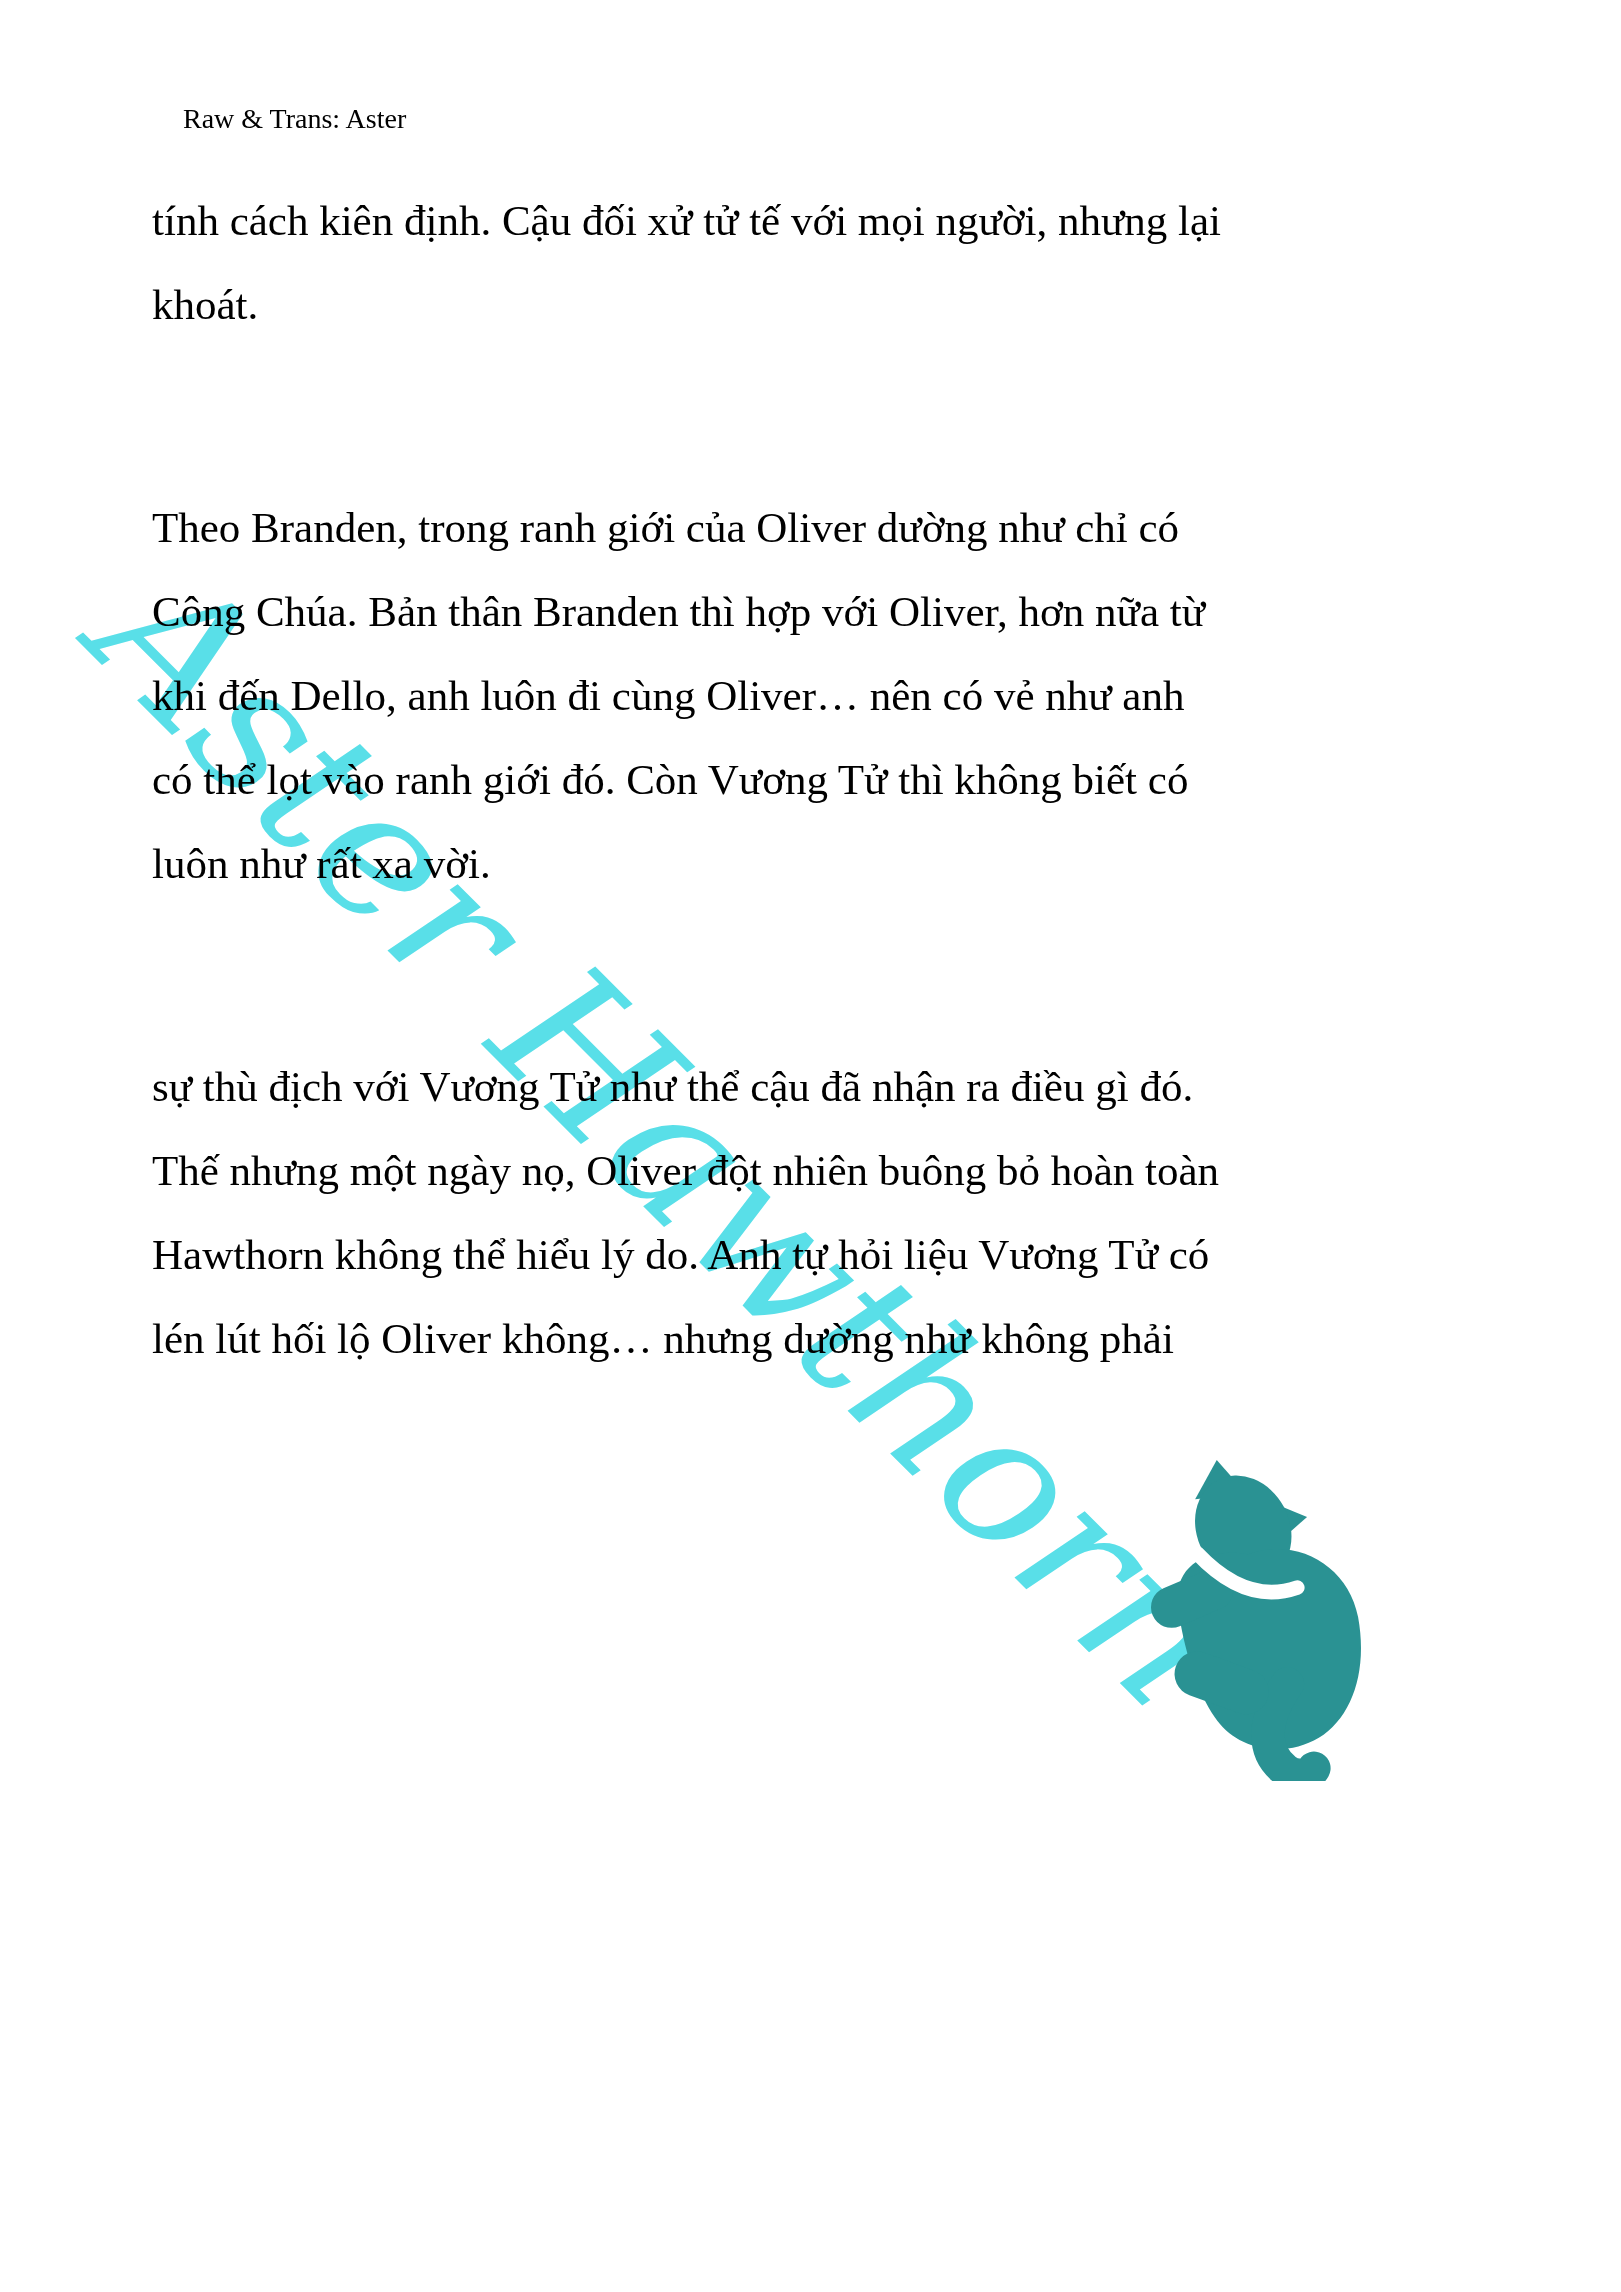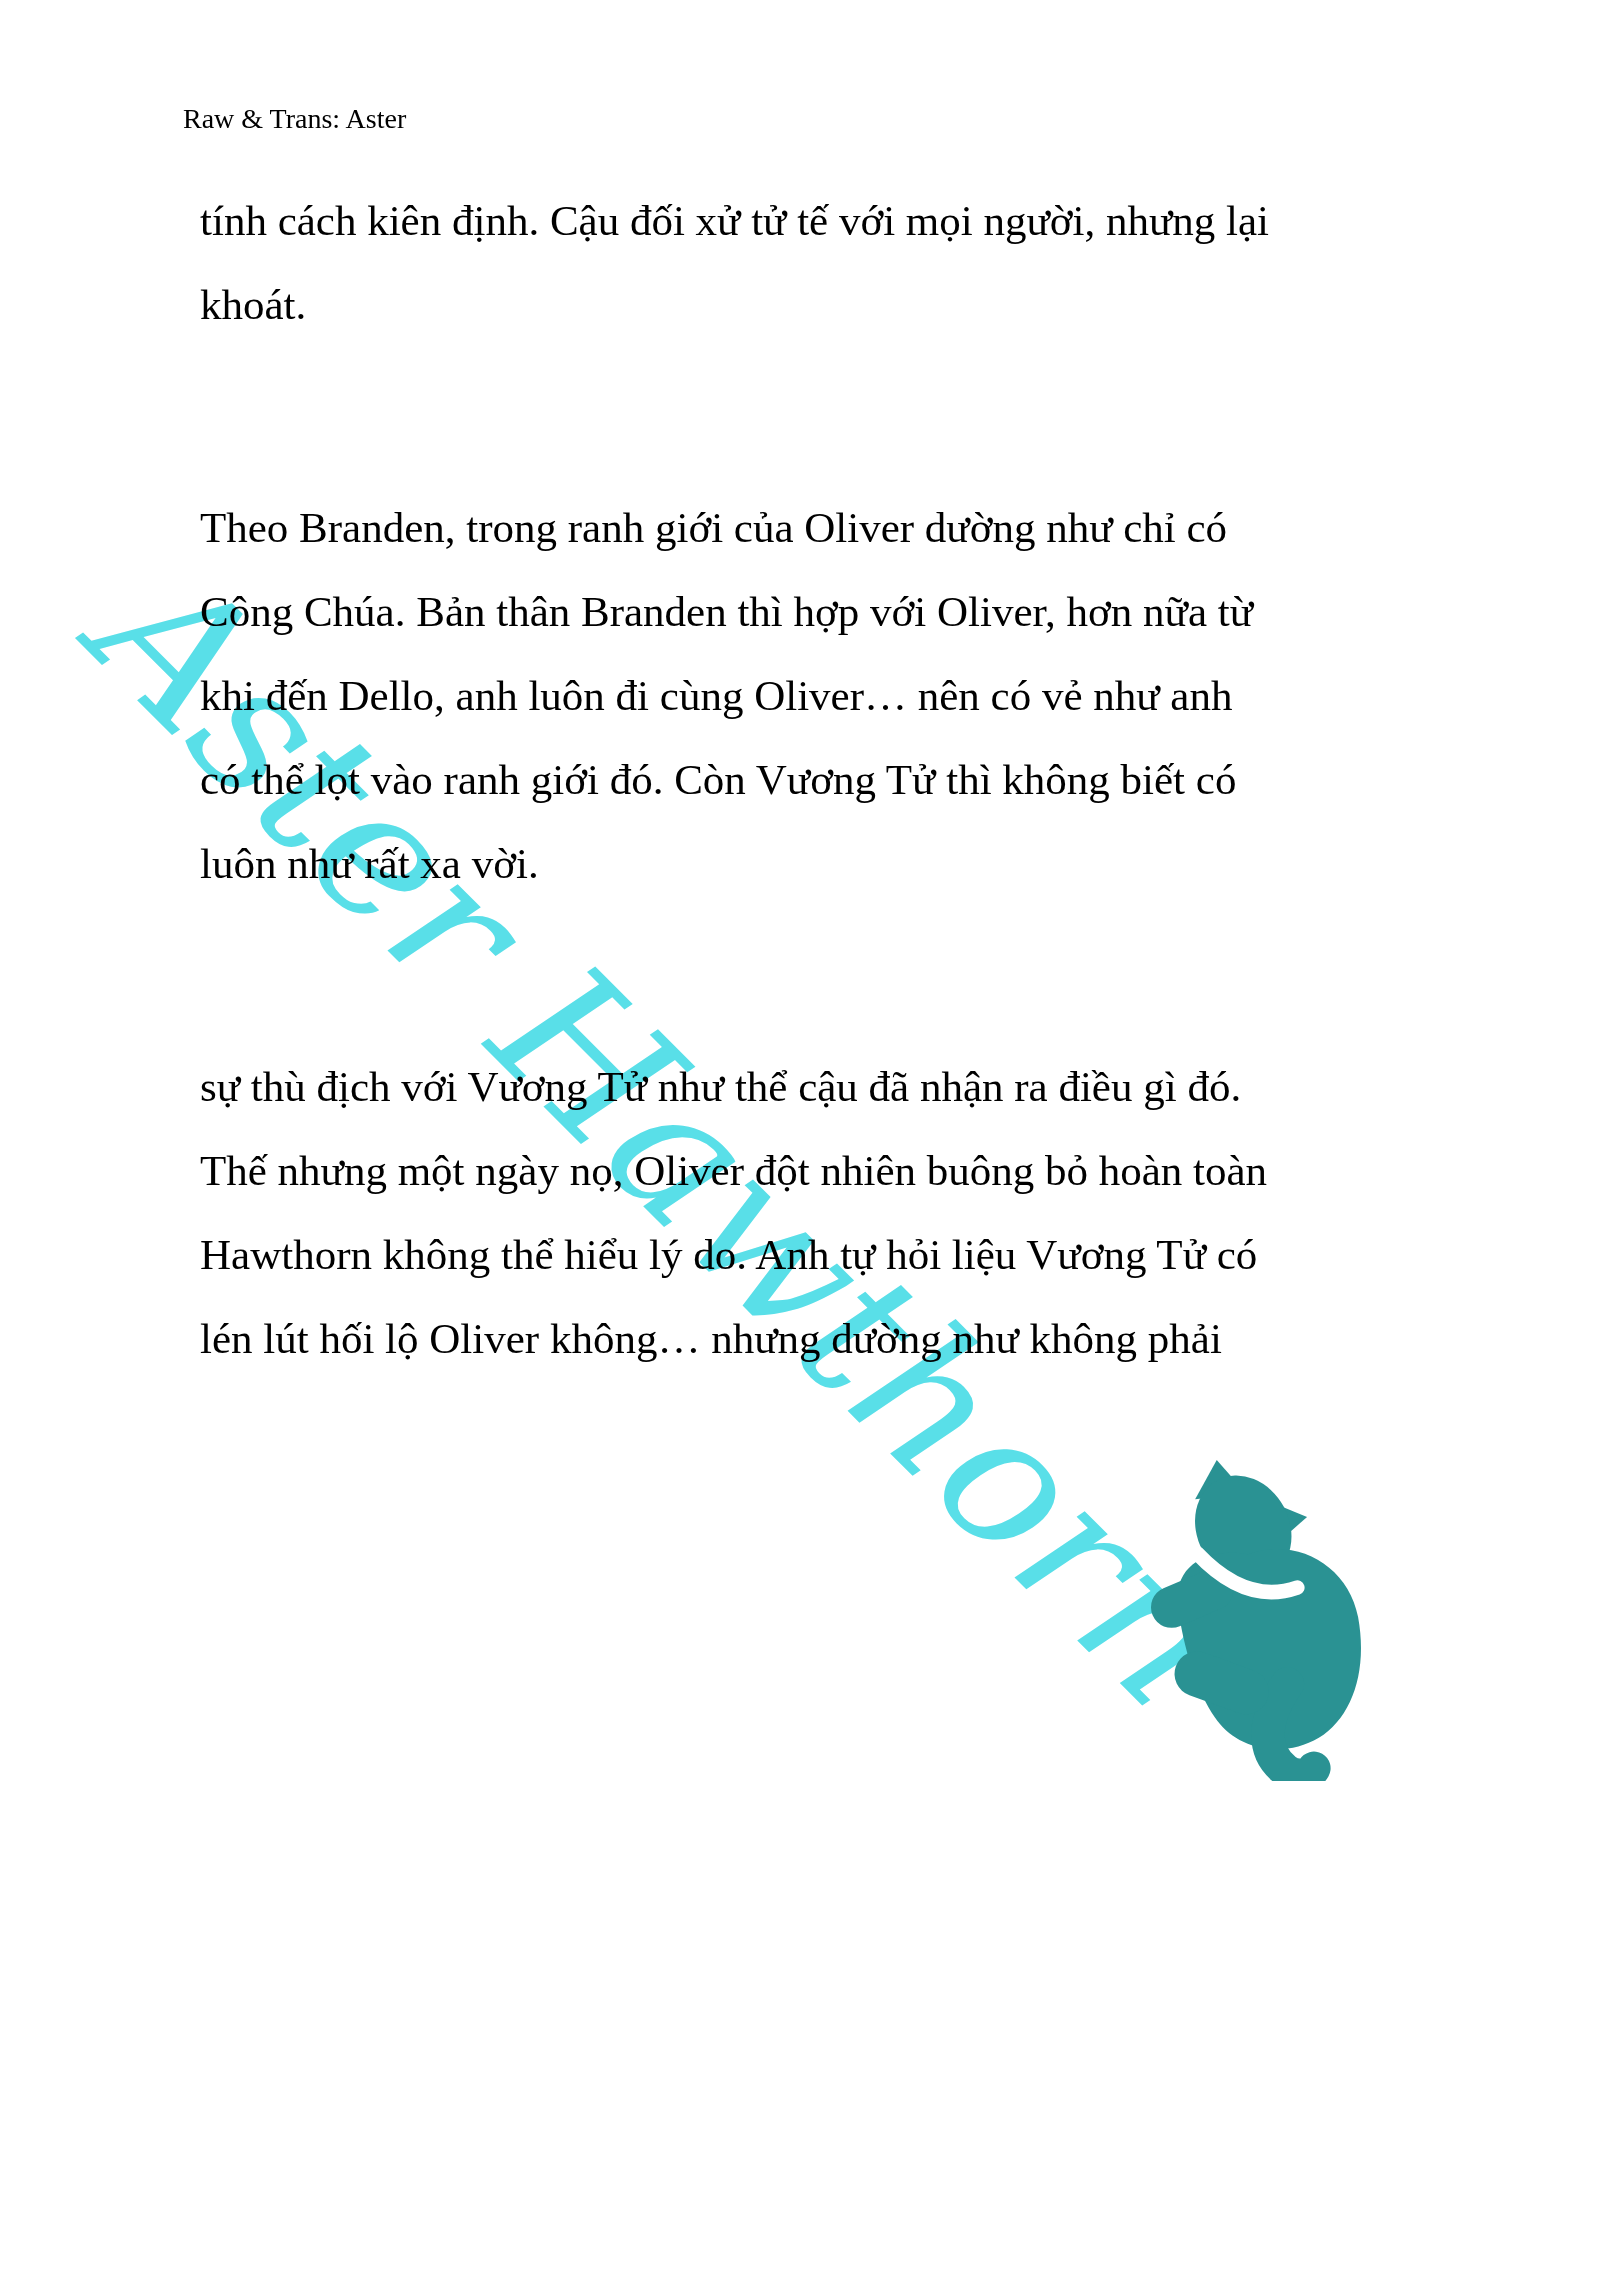--- a/index.html
+++ b/index.html
@@ -51,21 +51,20 @@
     line-height: 1.2;
     color: var(--text-color, #000000);
   }
   .body-text {
     position: absolute;
     left: 152px;
     top: 179px;
     width: 1318px;
     z-index: 2;
     color: var(--text-color, #000000);
-    margin-left: 48px;
   }
   .para {
     margin: 0 0 139px 0;
   }
   .line {
     font-size: 43px;
     line-height: 84px;
     height: 84px;
     white-space: nowrap;
   }

